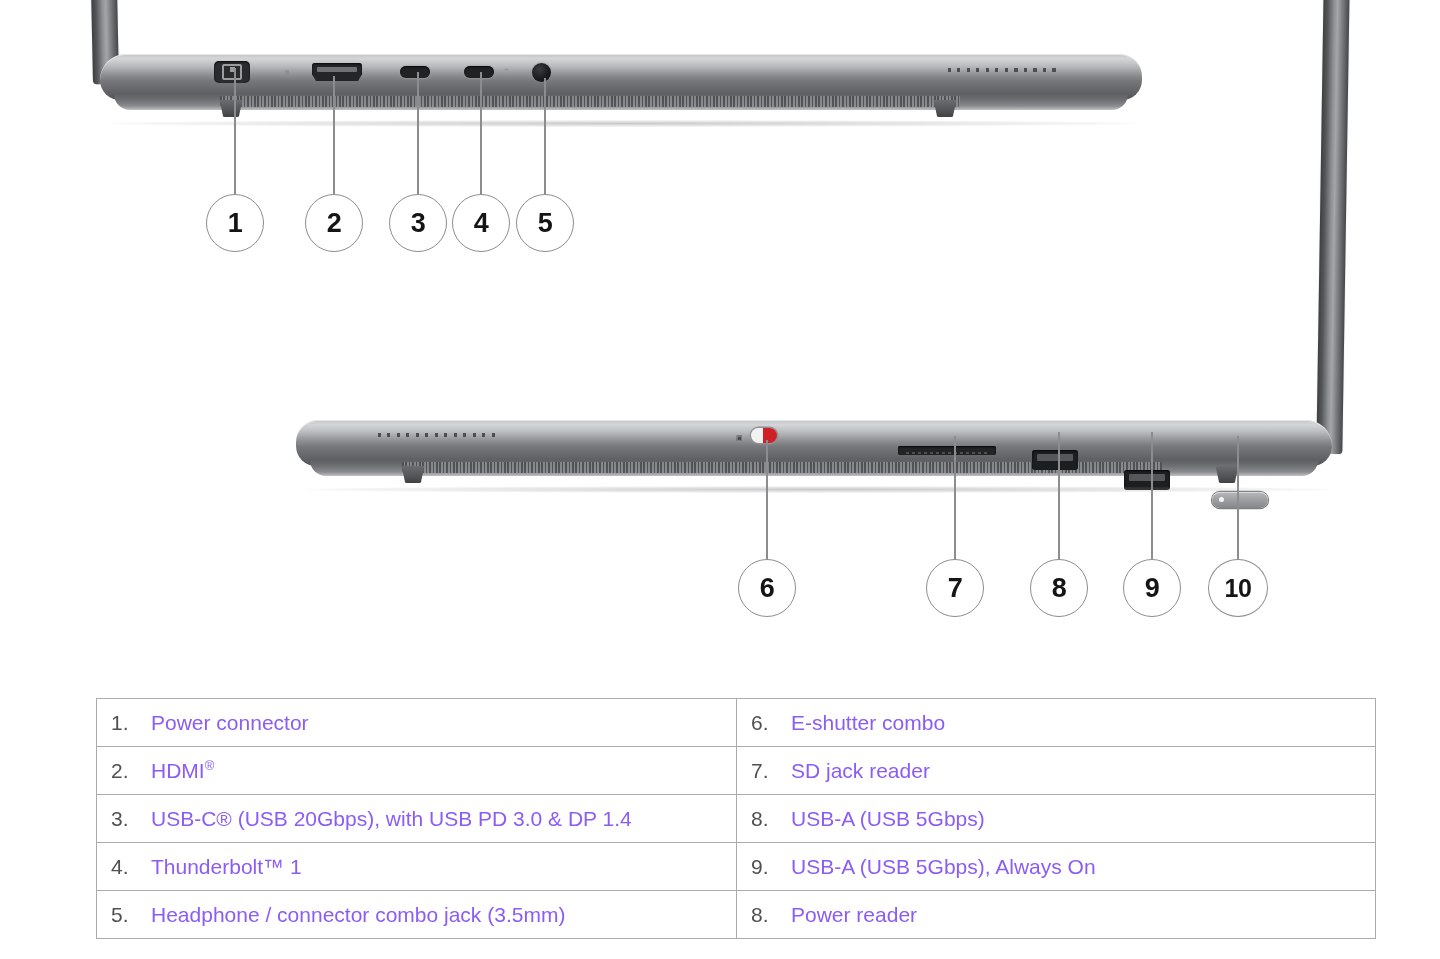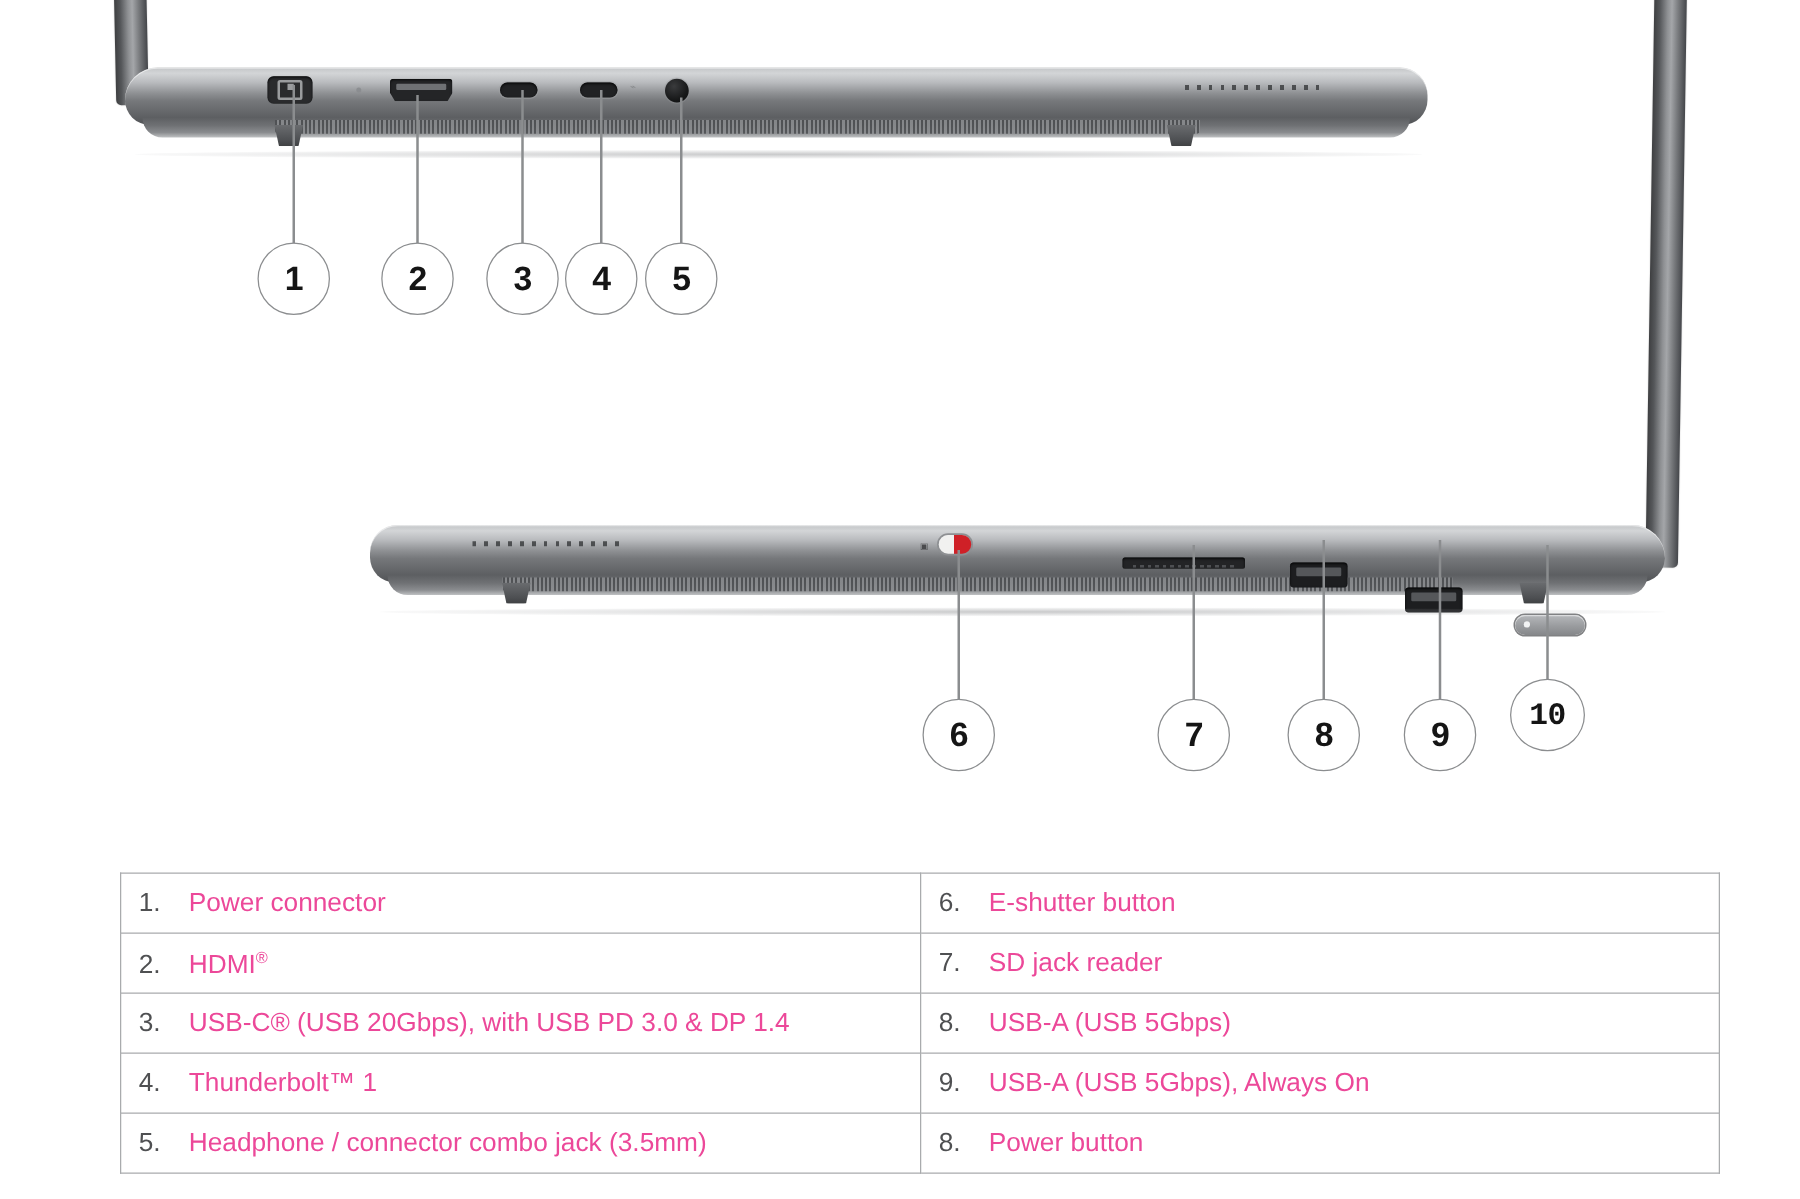--- a/index.html
+++ b/index.html
@@ -268,21 +268,21 @@
   .legend td.col-l { width: 625px; }
   .legend td.col-r { width: 624px; }
 
   .lg-row { display: flex; align-items: baseline; }
   .lg-num {
     display: inline-block;
     width: 40px;
     flex: 0 0 40px;
     color: #4f5052;
   }
-  .lg-txt { color: #ec4899; }
+  .lg-txt { color: #8b5cf6; }
   .sup { font-size: 0.62em; vertical-align: super; }
 </style>
 </head>
 <body>
 
 <div class="stage">
 
   <div class="lid abs" style="left:92px; top:-14px; width:26px; height:98px; transform:rotate(-1.2deg);"></div>
 
   <div class="base-wrap" style="left:100px; top:54px; width:1042px; height:72px;">
@@ -351,35 +351,35 @@
   <div class="leader" style="left:766px; top:440px; height:120px;"></div>
   <div class="leader" style="left:954px; top:436px; height:124px;"></div>
   <div class="leader" style="left:1058px; top:432px; height:128px;"></div>
   <div class="leader" style="left:1151px; top:432px; height:128px;"></div>
   <div class="leader" style="left:1237px; top:436px; height:124px;"></div>
 
   <div class="callout" style="left:738px; top:559px; width:56px; height:56px;">6</div>
   <div class="callout" style="left:926px; top:559px; width:56px; height:56px;">7</div>
   <div class="callout" style="left:1030px; top:559px; width:56px; height:56px;">8</div>
   <div class="callout" style="left:1123px; top:559px; width:56px; height:56px;">9</div>
-  <div class="callout" style="left:1208px; top:543px; width:58px; height:56px; font-size:25px;font-family:Liberation Mono, monospace;">10</div>
+  <div class="callout" style="left:1208px; top:559px; width:58px; height:56px; font-size:25px;">10</div>
 
   <table class="legend">
     <tbody>
       <tr>
         <td class="col-l">
           <span class="lg-row">
             <span class="lg-num">1.</span>
             <span class="lg-txt">Power connector</span>
           </span>
         </td>
         <td class="col-r">
           <span class="lg-row">
             <span class="lg-num">6.</span>
-            <span class="lg-txt">E-shutter button</span>
+            <span class="lg-txt">E-shutter combo</span>
           </span>
         </td>
       </tr>
       <tr>
         <td class="col-l">
           <span class="lg-row">
             <span class="lg-num">2.</span>
             <span class="lg-txt"><span>HDMI</span><span class="sup">®</span></span>
           </span>
         </td>
@@ -421,20 +421,20 @@
       <tr>
         <td class="col-l">
           <span class="lg-row">
             <span class="lg-num">5.</span>
             <span class="lg-txt">Headphone / connector combo jack (3.5mm)</span>
           </span>
         </td>
         <td class="col-r">
           <span class="lg-row">
             <span class="lg-num">8.</span>
-            <span class="lg-txt">Power button</span>
+            <span class="lg-txt">Power reader</span>
           </span>
         </td>
       </tr>
     </tbody>
   </table>
 
 </div>
 
 </body></html>

